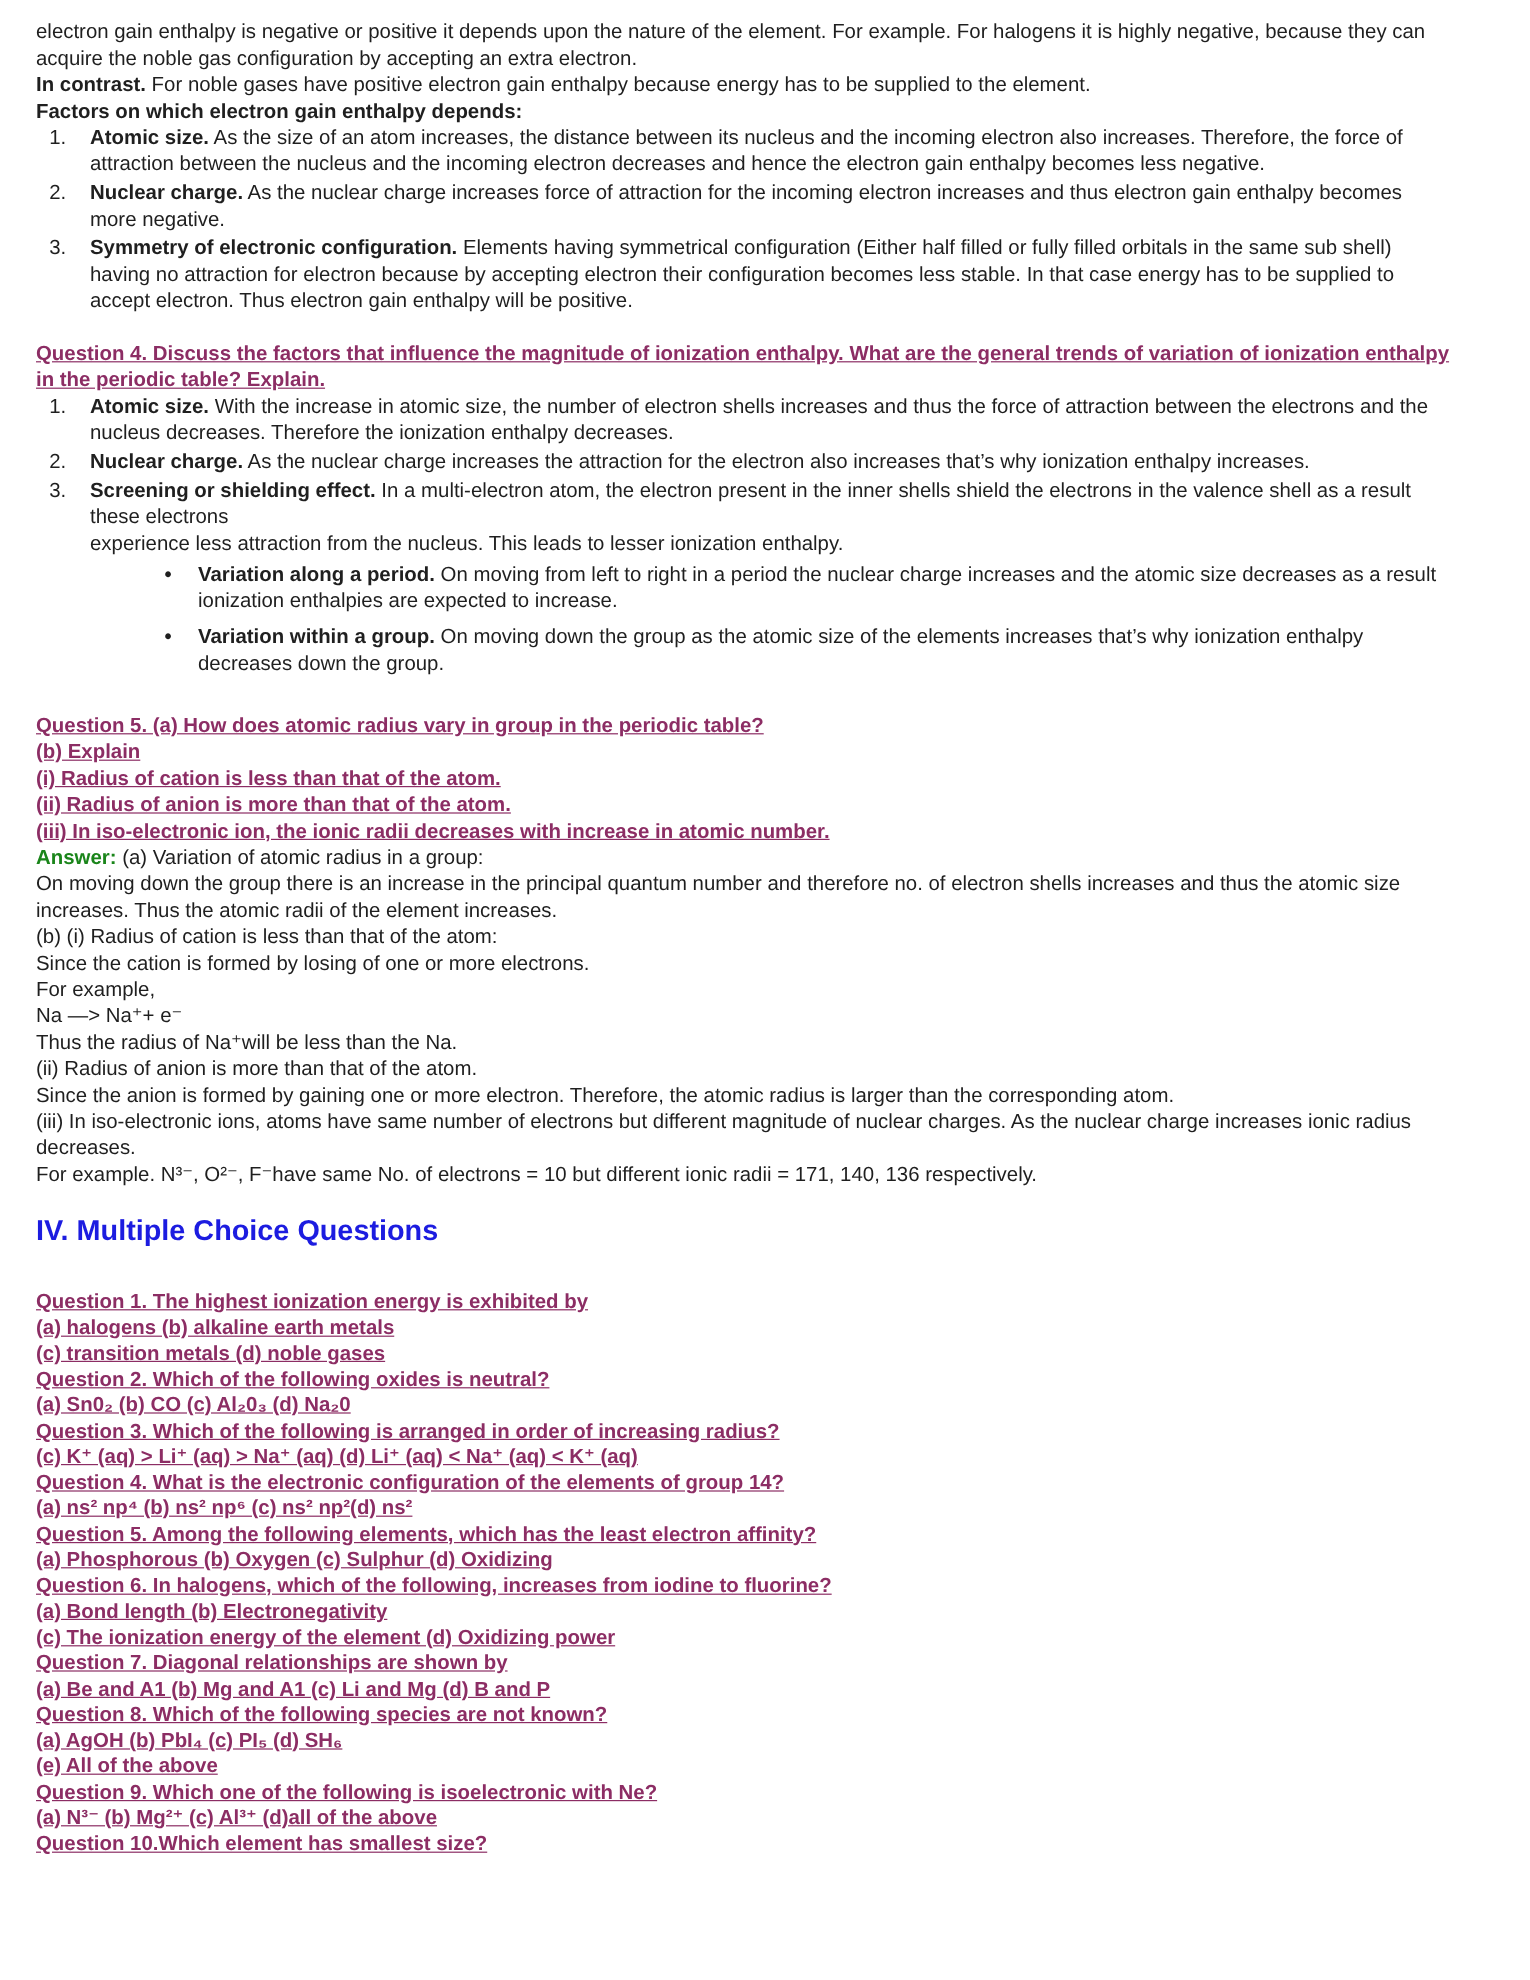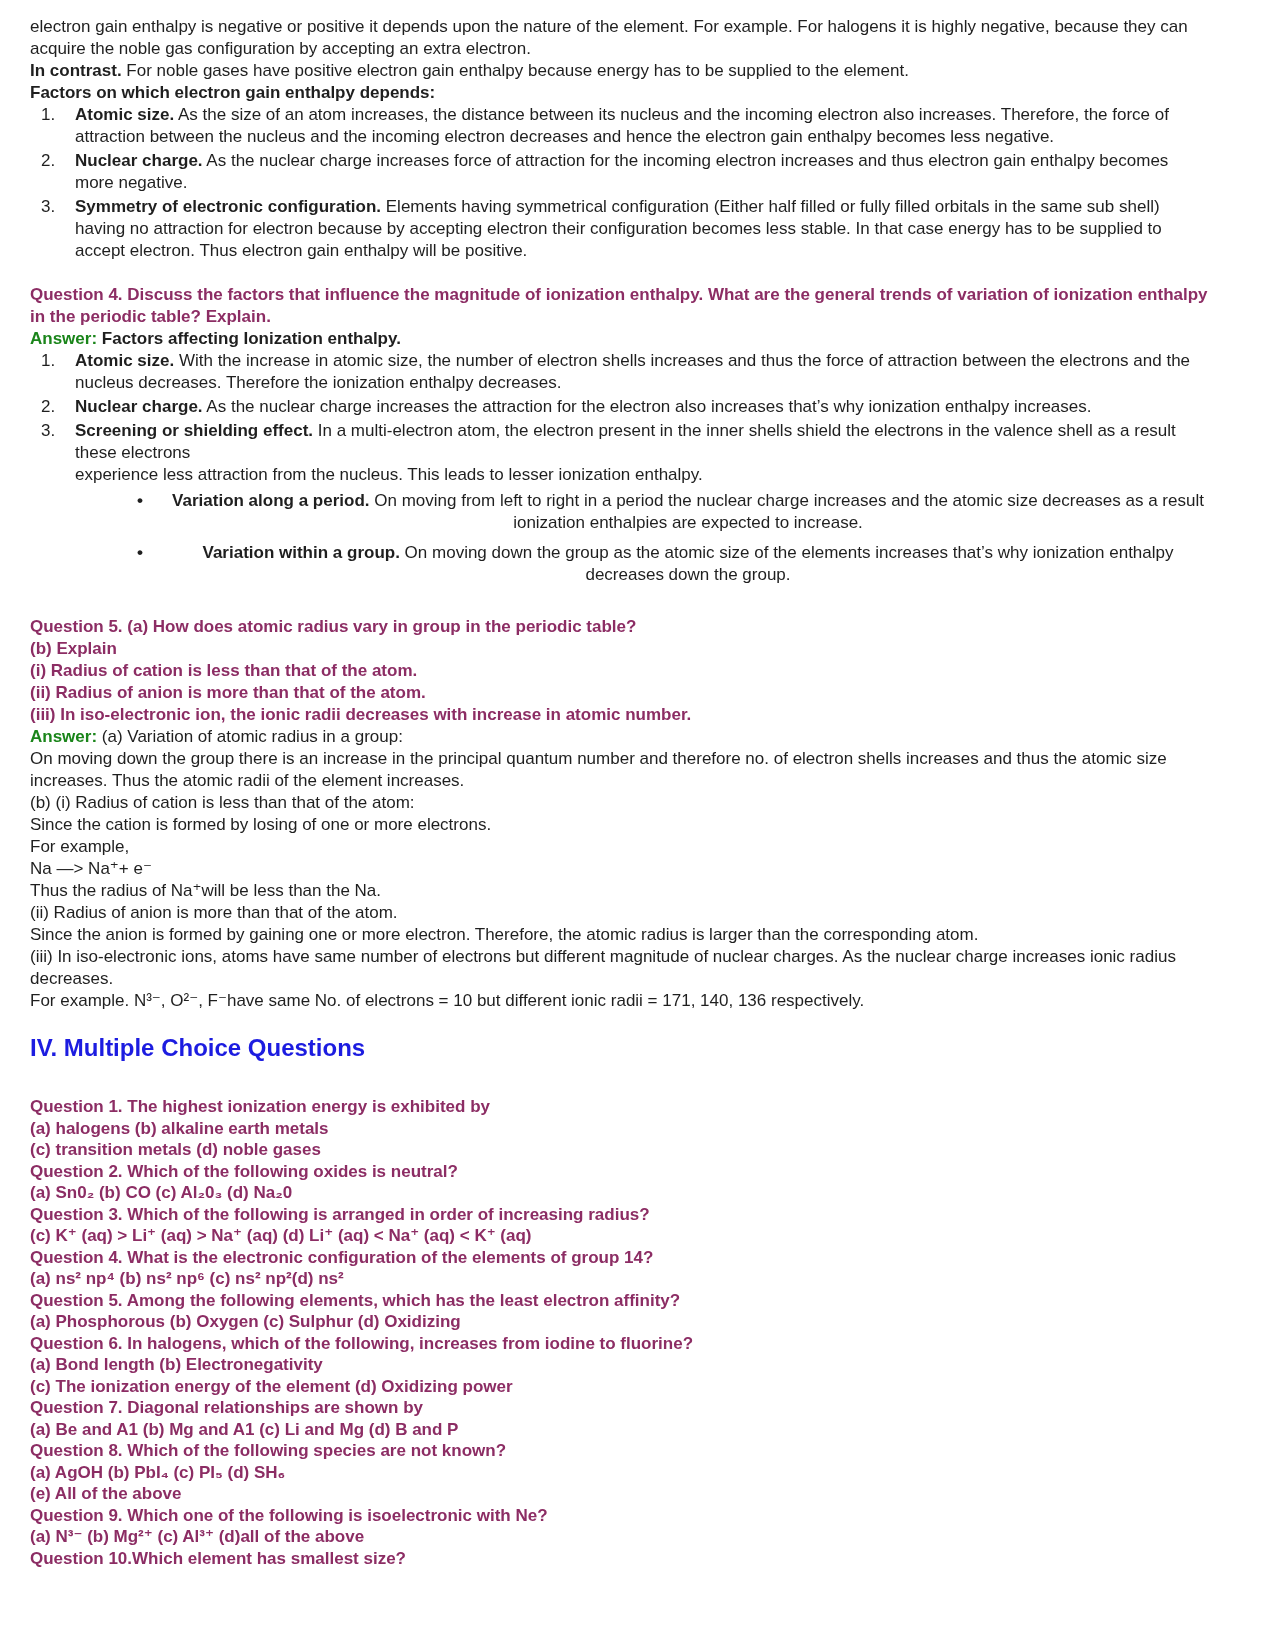--- a/index.html
+++ b/index.html
@@ -11,29 +11,29 @@
   html,body{margin:0;padding:0;background:#ffffff;}
   .page{
     width:1275px;height:1650px;box-sizing:border-box;
     padding:16px 64px 0 30px;
     background:#fff;overflow:hidden;
     font-family:"Liberation Sans","DejaVu Sans",sans-serif;
     font-size:17px;line-height:22px;color:var(--body-text);
   }
   .b{font-weight:bold;}
   .line{margin:0;}
-  .purple{color:var(--question-purple);font-weight:bold;}
+  .purple{color:var(--question-purple);font-weight:bold;text-decoration:underline;}
   .green{color:var(--answer-green);font-weight:bold;}
   .blue-head{color:var(--heading-blue);font-weight:bold;font-size:24px;line-height:24px;}
 
   ol.numlist{list-style:none;counter-reset:n;margin:0;padding:0 0 0 45px;}
   ol.numlist>li{counter-increment:n;position:relative;margin:0 0 2px 0;}
   ol.numlist>li::before{content:counter(n) ".";position:absolute;left:-34px;top:0;}
 
-  ul.bullets{list-style:none;margin:4px 0 0 0;padding:0 0 0 90px;text-align:center;}
+  ul.bullets{list-style:none;margin:4px 0 0 0;padding:0 0 0 90px;}
   ul.bullets>li{position:relative;margin:0 0 8px 0;}
   ul.bullets>li::before{content:"\2022";position:absolute;left:-28px;top:0;font-weight:bold;}
 
   .gap24{margin-top:24px;}
   .gap22{margin-top:22px;}
   .gap28{margin-top:28px;}
   .gap30{margin-top:30px;}
   .gap20{margin-top:36px;}
   .mcq-line{margin:0;line-height:21.5px;}
 </style>
@@ -46,21 +46,20 @@
   <div class="line"><span class="b">In contrast.</span><span> For noble gases have positive electron gain enthalpy because energy has to be supplied to the element.</span></div>
   <div class="line b">Factors on which electron gain enthalpy depends:</div>
 
   <ol class="numlist gap24">
     <li><span class="b">Atomic size.</span><span> As the size of an atom increases, the distance between its nucleus and the incoming electron also increases. Therefore, the force of attraction between the nucleus and the incoming electron decreases and hence the electron gain enthalpy becomes less negative.</span></li>
     <li><span class="b">Nuclear charge.</span><span> As the nuclear charge increases force of attraction for the incoming electron increases and thus electron gain enthalpy becomes more negative.</span></li>
     <li><span class="b">Symmetry of electronic configuration.</span><span> Elements having symmetrical configuration (Either half filled or fully filled orbitals in the same sub shell) having no attraction for electron because by accepting electron their configuration becomes less stable. In that case energy has to be supplied to accept electron. Thus electron gain enthalpy will be positive.</span></li>
   </ol>
 
   <div class="line purple gap22">Question 4. Discuss the factors that influence the magnitude of ionization enthalpy. What are the general trends of variation of ionization enthalpy in the periodic table? Explain.</div>
-  <div class="line"><span class="green">Answer:</span><span class="b"> Factors affecting Ionization enthalpy.</span></div>
 
   <ol class="numlist gap28">
     <li><span class="b">Atomic size.</span><span> With the increase in atomic size, the number of electron shells increases and thus the force of attraction between the electrons and the nucleus decreases. Therefore the ionization enthalpy decreases.</span></li>
     <li><span class="b">Nuclear charge.</span><span> As the nuclear charge increases the attraction for the electron also increases that’s why ionization enthalpy increases.</span></li>
     <li><span class="b">Screening or shielding effect.</span><span> In a multi-electron atom, the electron present in the inner shells shield the electrons in the valence shell as a result these electrons</span>
       <div class="line">experience less attraction from the nucleus. This leads to lesser ionization enthalpy.</div>
       <ul class="bullets">
         <li><span class="b">Variation along a period.</span><span> On moving from left to right in a period the nuclear charge increases and the atomic size decreases as a result ionization enthalpies are expected to increase.</span></li>
         <li><span class="b">Variation within a group.</span><span> On moving down the group as the atomic size of the elements increases that’s why ionization enthalpy decreases down the group.</span></li>
       </ul>

